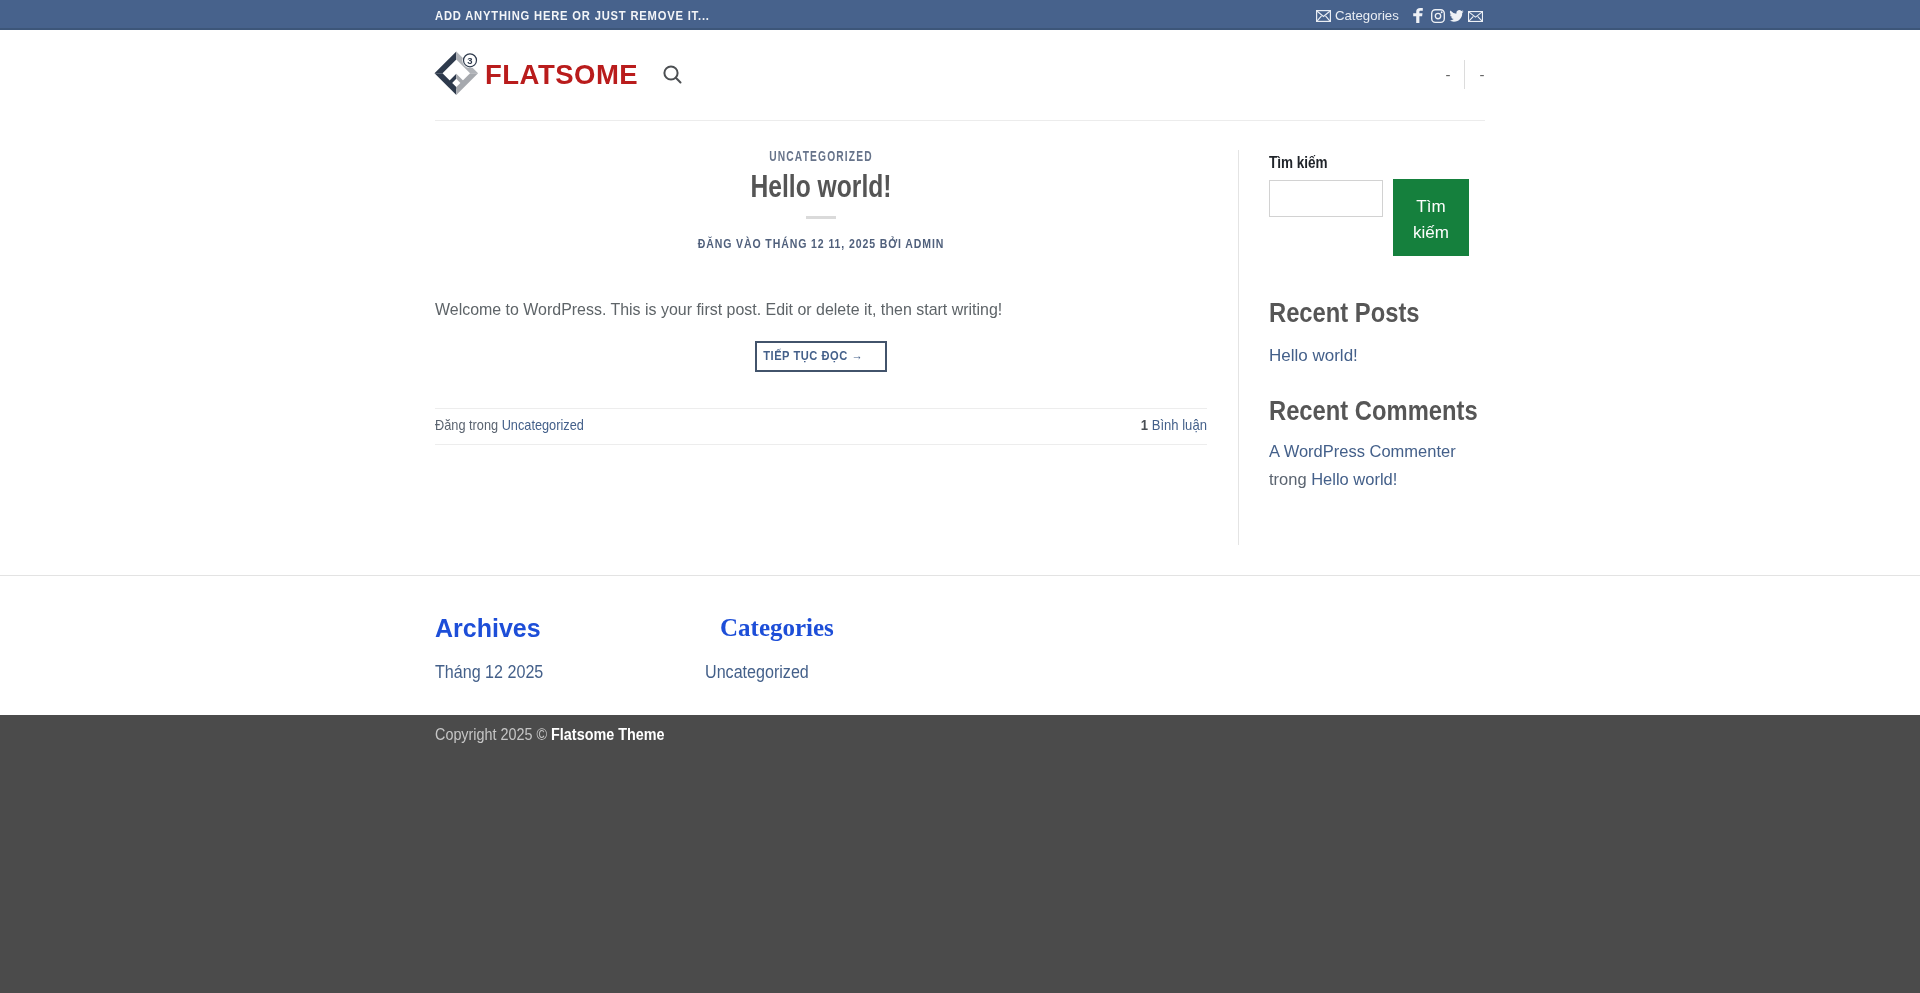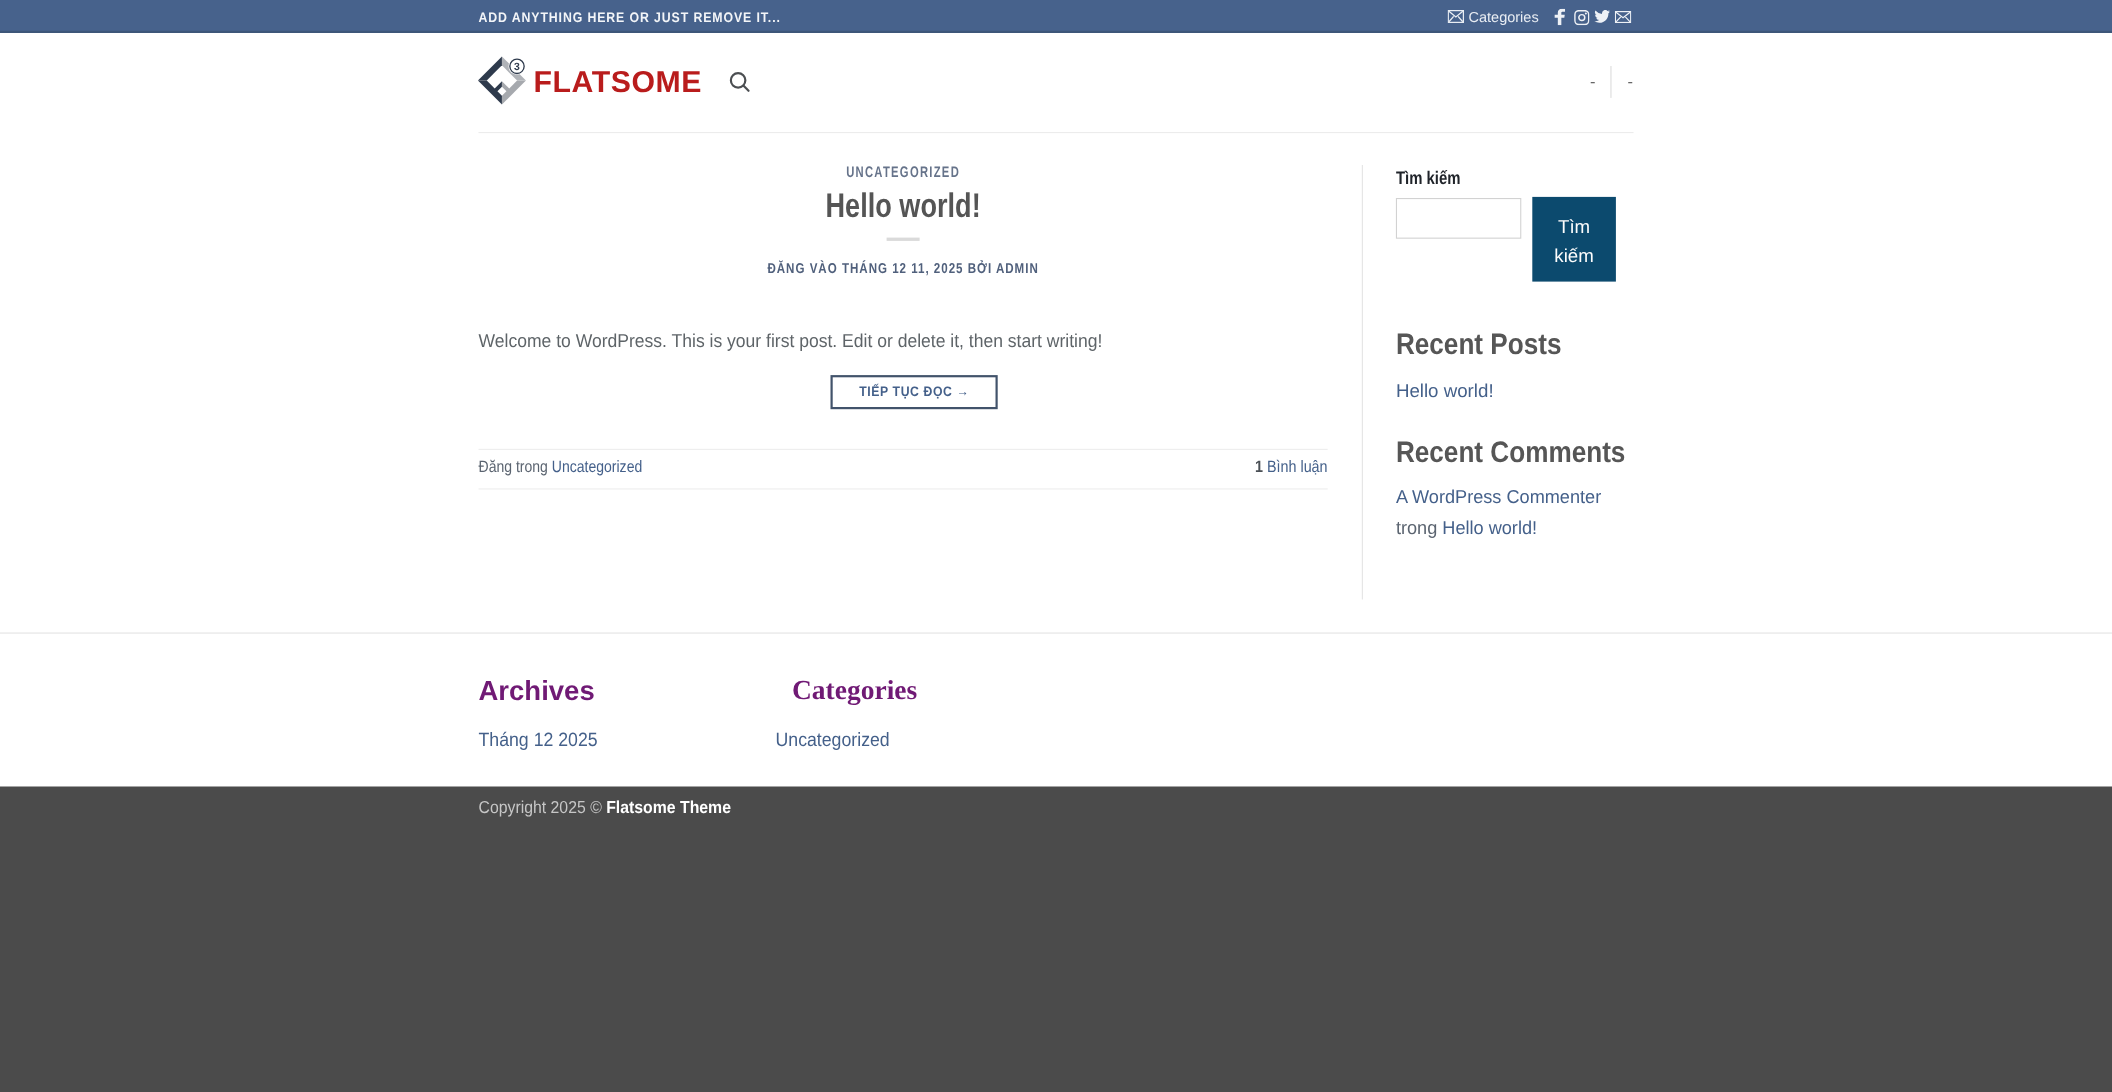--- a/index.html
+++ b/index.html
@@ -21,44 +21,44 @@
   .hmenu-dash1 { position:absolute; left:1442px; top:66px; width:12px; text-align:center; color:#666; font-size:15px; }
   .hmenu-divider { position:absolute; left:1464px; top:60px; width:1px; height:29px; background:#dcdcdc; }
   .hmenu-dash2 { position:absolute; left:1476px; top:66px; width:12px; text-align:center; color:#666; font-size:15px; }
 
   
   .cat-label { position:absolute; left:435px; top:148px; width:772px; text-align:center; font-size:14px; font-weight:bold; color:#66738a; letter-spacing:1.6px; transform:scaleX(.73); transform-origin:center; }
   .post-title { position:absolute; left:435px; top:169px; width:772px; text-align:center; font-size:31px; font-weight:bold; color:#555555; transform:scaleX(.795); transform-origin:center; }
   .title-divider { position:absolute; left:806px; top:216px; width:30px; height:3px; background:#dadada; }
   .post-meta { position:absolute; left:435px; top:236px; width:772px; text-align:center; font-size:13px; font-weight:bold; color:#50607c; letter-spacing:1.1px; transform:scaleX(.81); transform-origin:center; }
   .post-body { position:absolute; left:435px; top:300px; width:772px; font-size:17px; color:#5e6468; transform:scaleX(.938); transform-origin:left center; }
-  .readmore { position:absolute; left:755px; top:341px; width:152px; height:31px; border:2px solid #42536b; color:#44608a; font-size:12.5px; font-weight:bold; letter-spacing:0.6px; text-align:center; line-height:27px; } .readmore span { display:inline-block; transform:scaleX(.89); transform-origin:center; }
+  .readmore { position:absolute; left:755px; top:341px; width:132px; height:31px; border:2px solid #42536b; color:#44608a; font-size:12.5px; font-weight:bold; letter-spacing:0.6px; text-align:left; line-height:27px; } .readmore span { display:inline-block; transform:scaleX(.89); transform-origin:center; }
   .meta-row { position:absolute; left:435px; top:408px; width:772px; height:37px; border-top:1px solid #ededed; border-bottom:1px solid #ededed;text-align:center; }
   .meta-row .left { position:absolute; left:0; top:7px; font-size:15px; color:#5b6470; transform:scaleX(.85); transform-origin:left top; }
   .meta-row .left a { color:#44608a; text-decoration:none; }
   .meta-row .right { position:absolute; right:0; top:7px; font-size:15px; color:#44608a; transform:scaleX(.87); transform-origin:right top; }
   .meta-row .right b { color:#4a4f55; font-weight:bold; }
 
   
   .sidebar-divider { position:absolute; left:1238px; top:150px; width:1px; height:395px; background:#e4e4e4; }
   .sb { position:absolute; left:1269px; }
   .sb-label { top:153px; font-size:16.5px; font-weight:bold; color:#20242a; transform:scaleX(.82); transform-origin:left top; }
   .sb-input { position:absolute; left:1269px; top:180px; width:114px; height:37px; border:1px solid #d2d2d2; background:#fff; }
-  .sb-btn { position:absolute; left:1393px; top:179px; width:76px; height:77px; background:#0c4a6e; color:#fdfdfd; font-size:17px; text-align:center; line-height:26px; padding-top:15px; }
+  .sb-btn { position:absolute; left:1393px; top:179px; width:76px; height:77px; background:#15803d; color:#fdfdfd; font-size:17px; text-align:center; line-height:26px; padding-top:15px; }
   .sb-h2 { font-size:27px; font-weight:bold; color:#565656; transform:scaleX(.88); transform-origin:left top; }
   .sb-posts { top:298px; }
   .sb-link { font-size:17px; color:#44608a; }
   .sb-hello { top:346px; }
   .sb-comments { top:396px; }
   .sb-commenter { top:438px; width:220px; font-size:17px; line-height:28px; color:#5b6470; transform:scaleX(.97); transform-origin:left top; }
   .sb-commenter a { color:#44608a; text-decoration:none; }
 
   
   .footer-light { position:absolute; left:0; top:575px; width:1920px; height:140px; background:#ffffff; border-top:1px solid #e3e3e3; }
-  .fw-h { position:absolute; top:614px; font-size:25px; font-weight:bold; color:#701a75; }
+  .fw-h { position:absolute; top:614px; font-size:25px; font-weight:bold; color:#1d4ed8; }
   .fw-link { position:absolute; top:662px; font-size:17.5px; color:#44608a; transform:scaleX(.92); transform-origin:left top; }
 
   
   .footer-dark { position:absolute; left:0; top:715px; width:1920px; height:278px; background:#4b4b4b; }
   .copyright { position:absolute; left:435px; top:726px; font-size:15.8px; color:#c6c6c6; transform:scaleX(.91); transform-origin:left top; }
   .copyright b { color:#ffffff; }
 </style>
 </head>
 <body>
 

